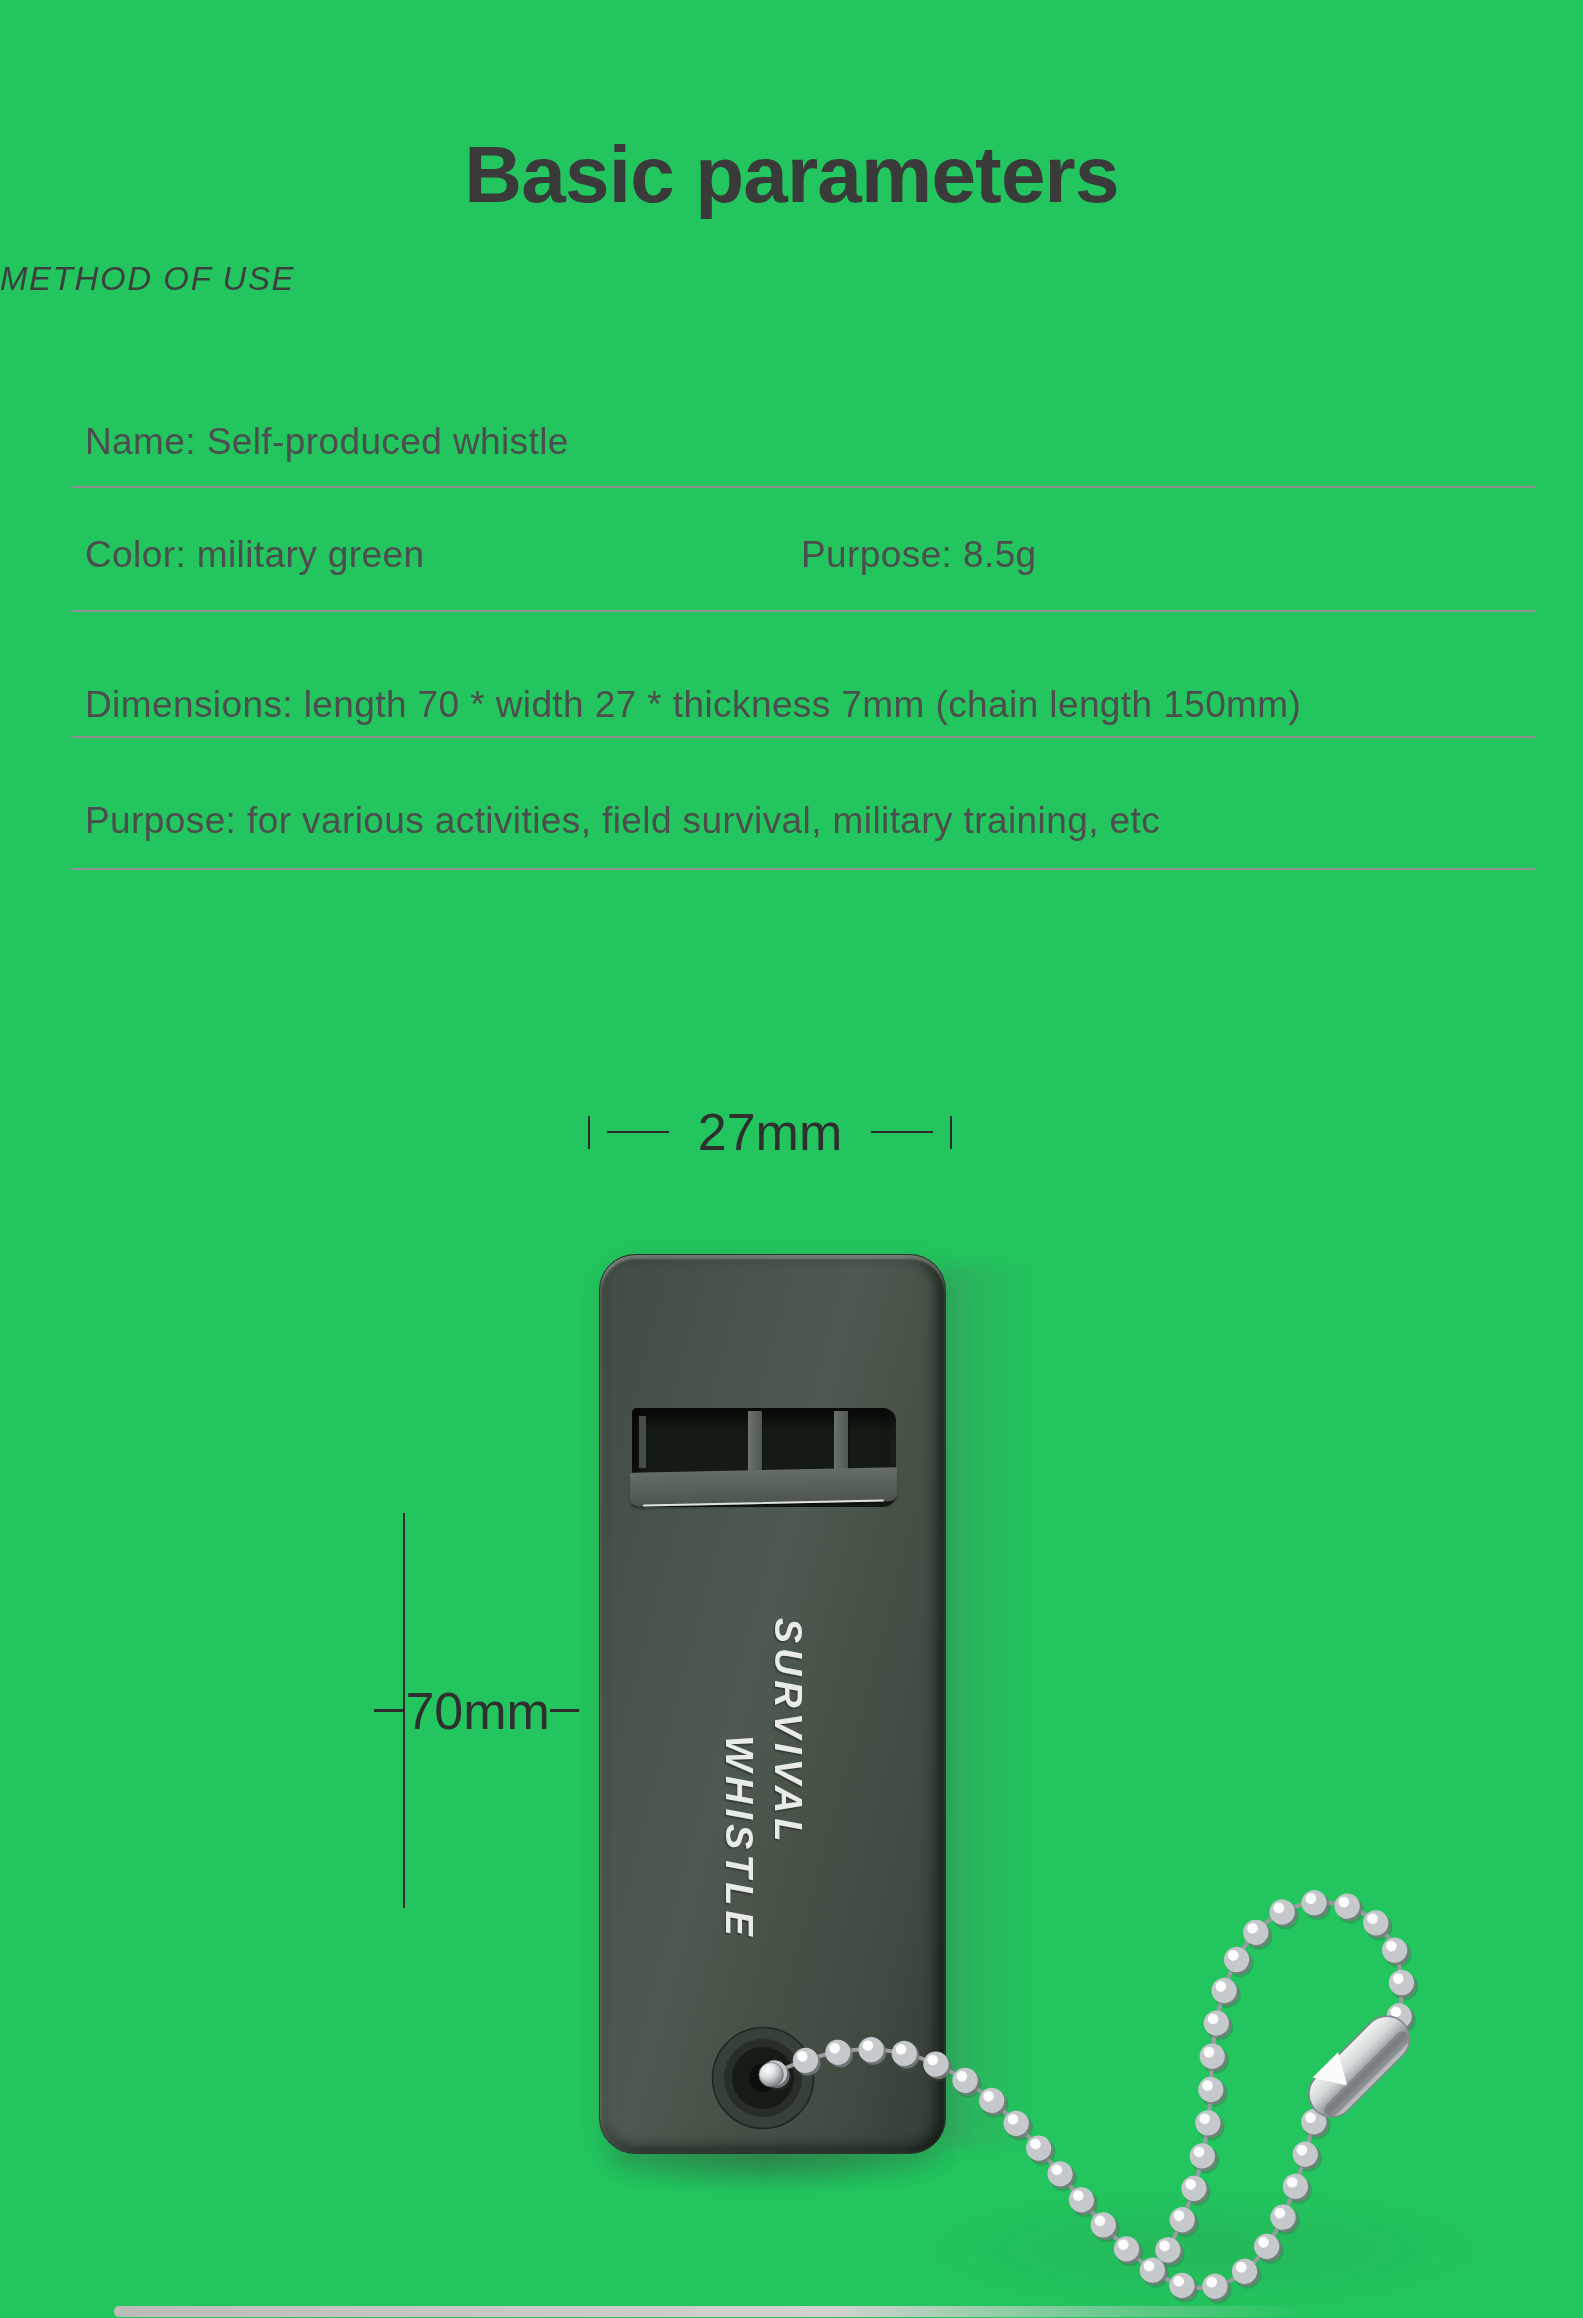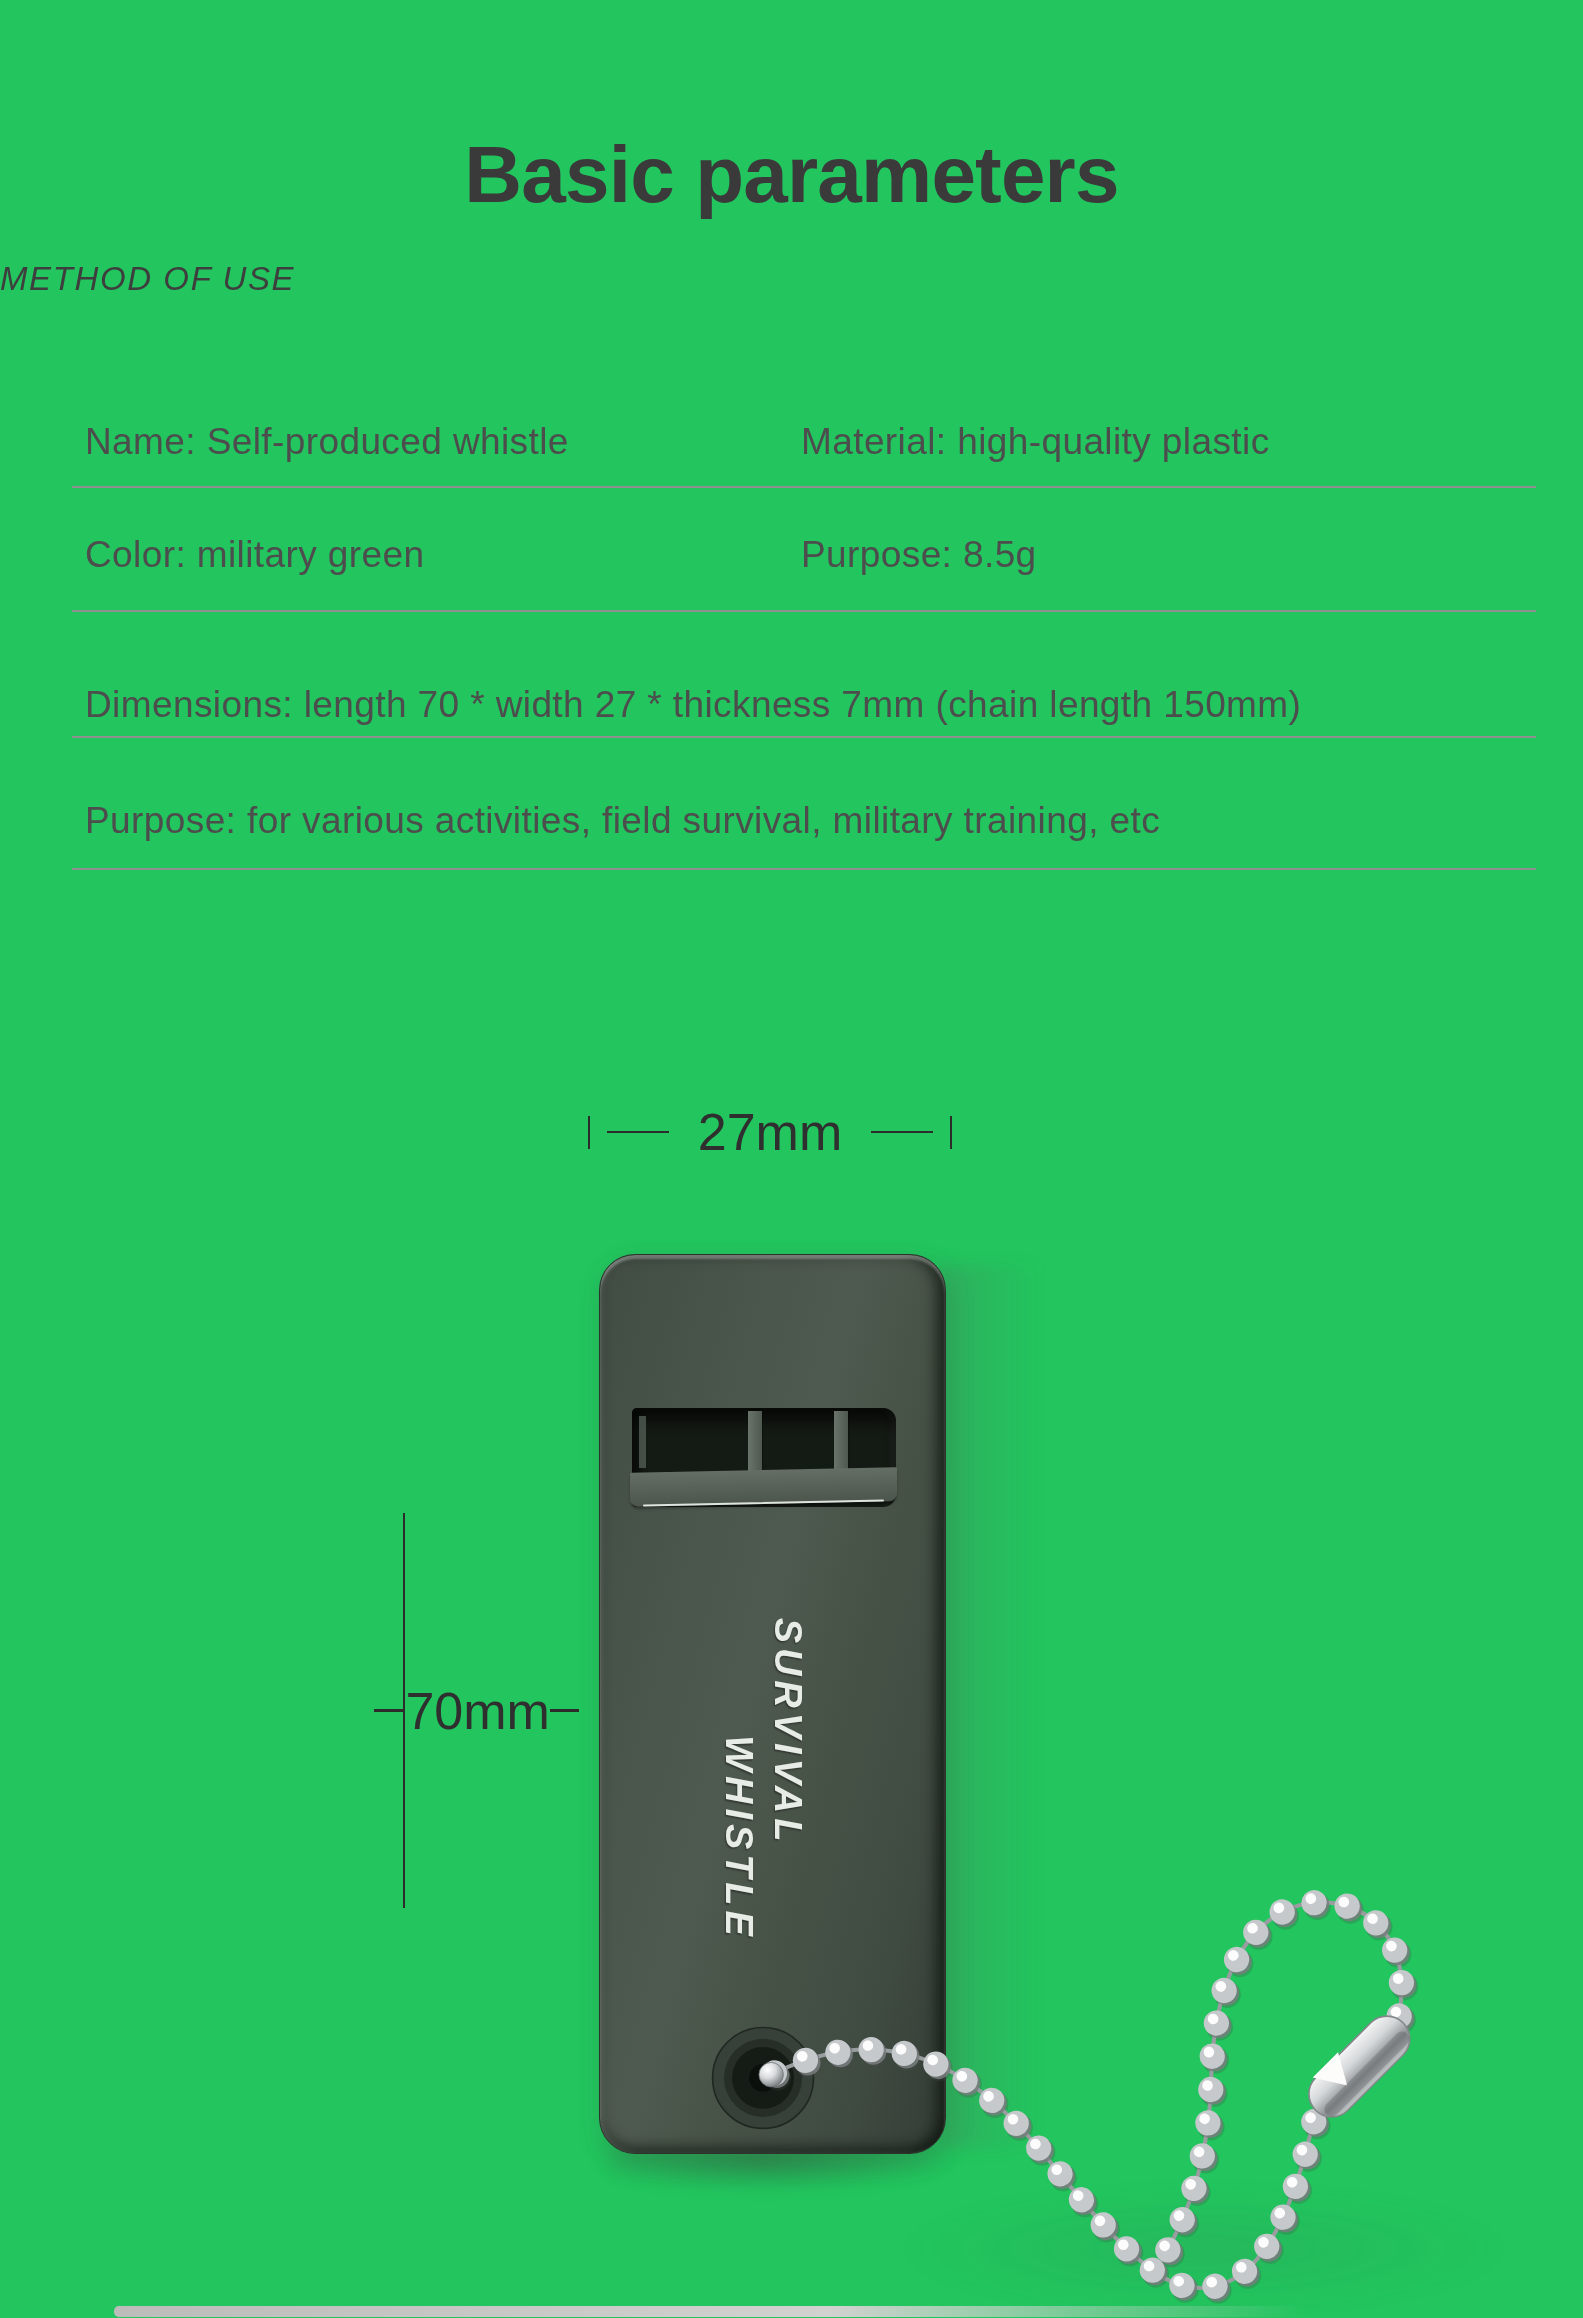--- a/index.html
+++ b/index.html
@@ -132,21 +132,20 @@
 <body>
 
 <div class="canvas">
 
   <h1 class="page-title">Basic parameters</h1>
   <div class="page-subtitle">METHOD OF USE</div>
 
   <section>
     <div class="spec-row row1">
       <span class="spec-cell cell-a">Name: Self-produced whistle</span>
-      <span class="spec-cell cell-b">Material: high-quality plastic</span>
     </div>
     <div class="divider div1"></div>
 
     <div class="spec-row row2">
       <span class="spec-cell cell-a">Color: military green</span>
       <span class="spec-cell cell-b">Purpose: 8.5g</span>
     </div>
     <div class="divider div2"></div>
 
     <div class="spec-row row3">

